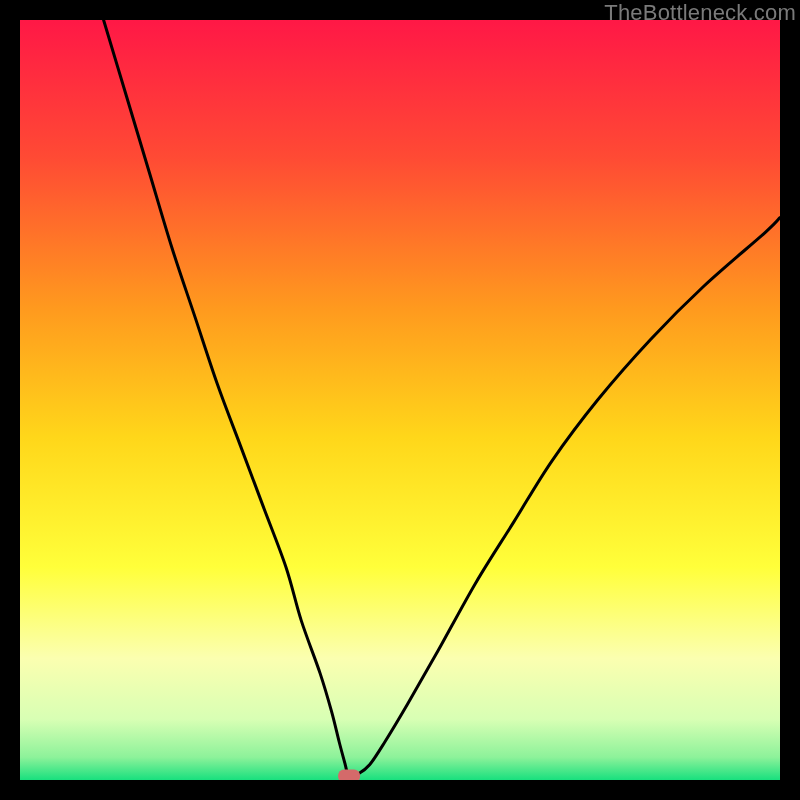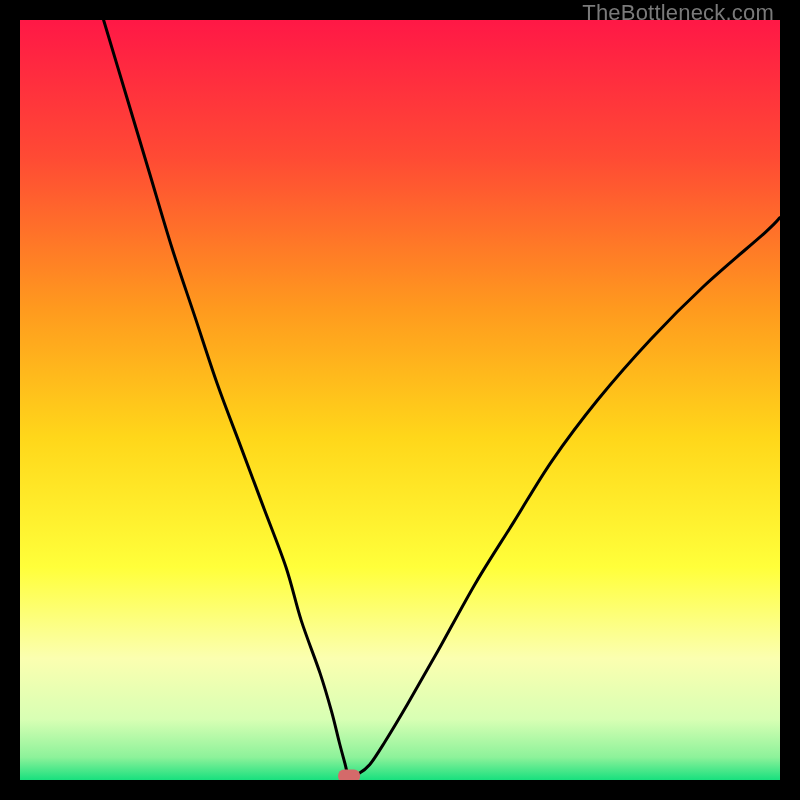--- a/index.html
+++ b/index.html
@@ -22,21 +22,21 @@
   .plot {
     position: absolute;
     left: 0;
     top: 0;
     width: 760px;
     height: 760px;
   }
   .watermark {
     position: absolute;
     top: 0px;
-    right: 26px;
+    right: 4px;
     color: #7a7a7a;
     font-size: 22px;
     font-weight: 500;
     letter-spacing: 0.2px;
   }
   svg { display: block; }
 </style>
 </head>
 <body>
 

